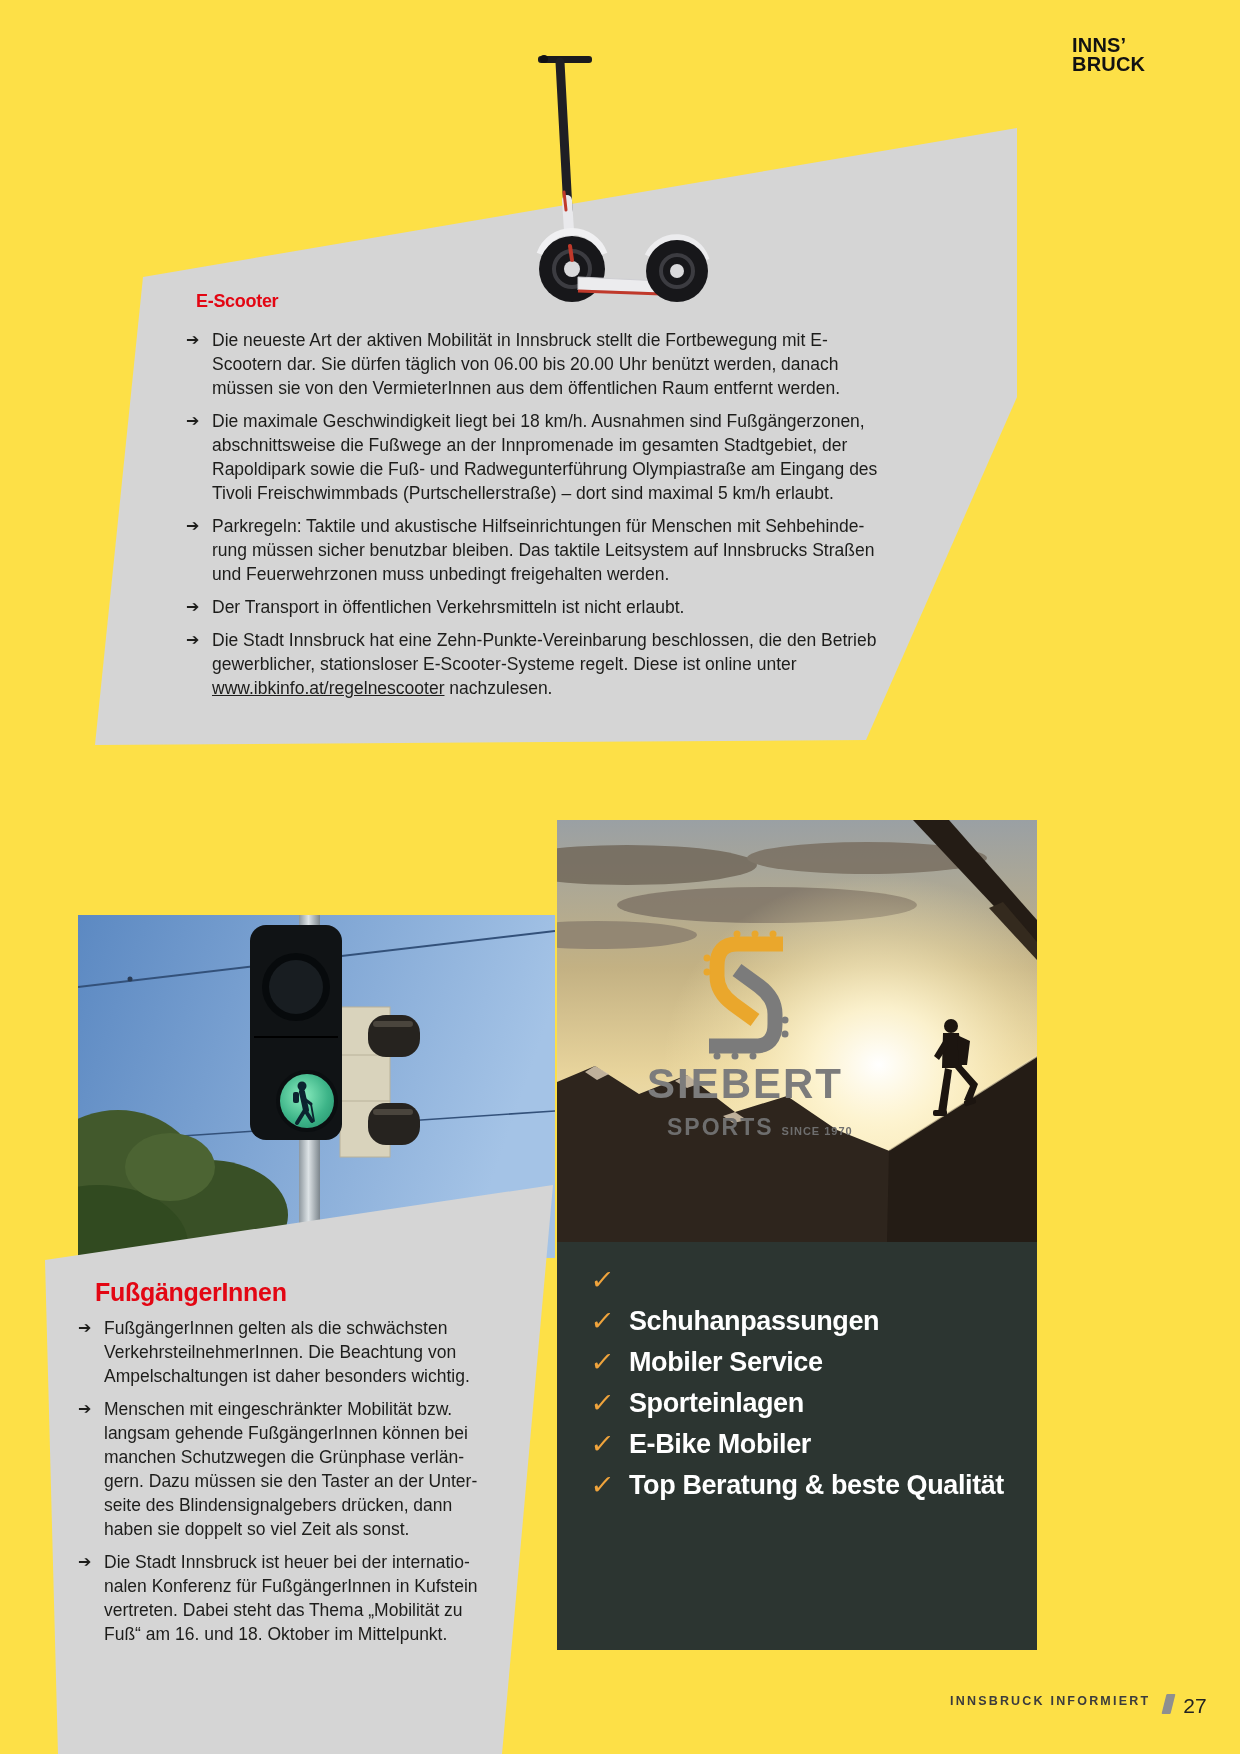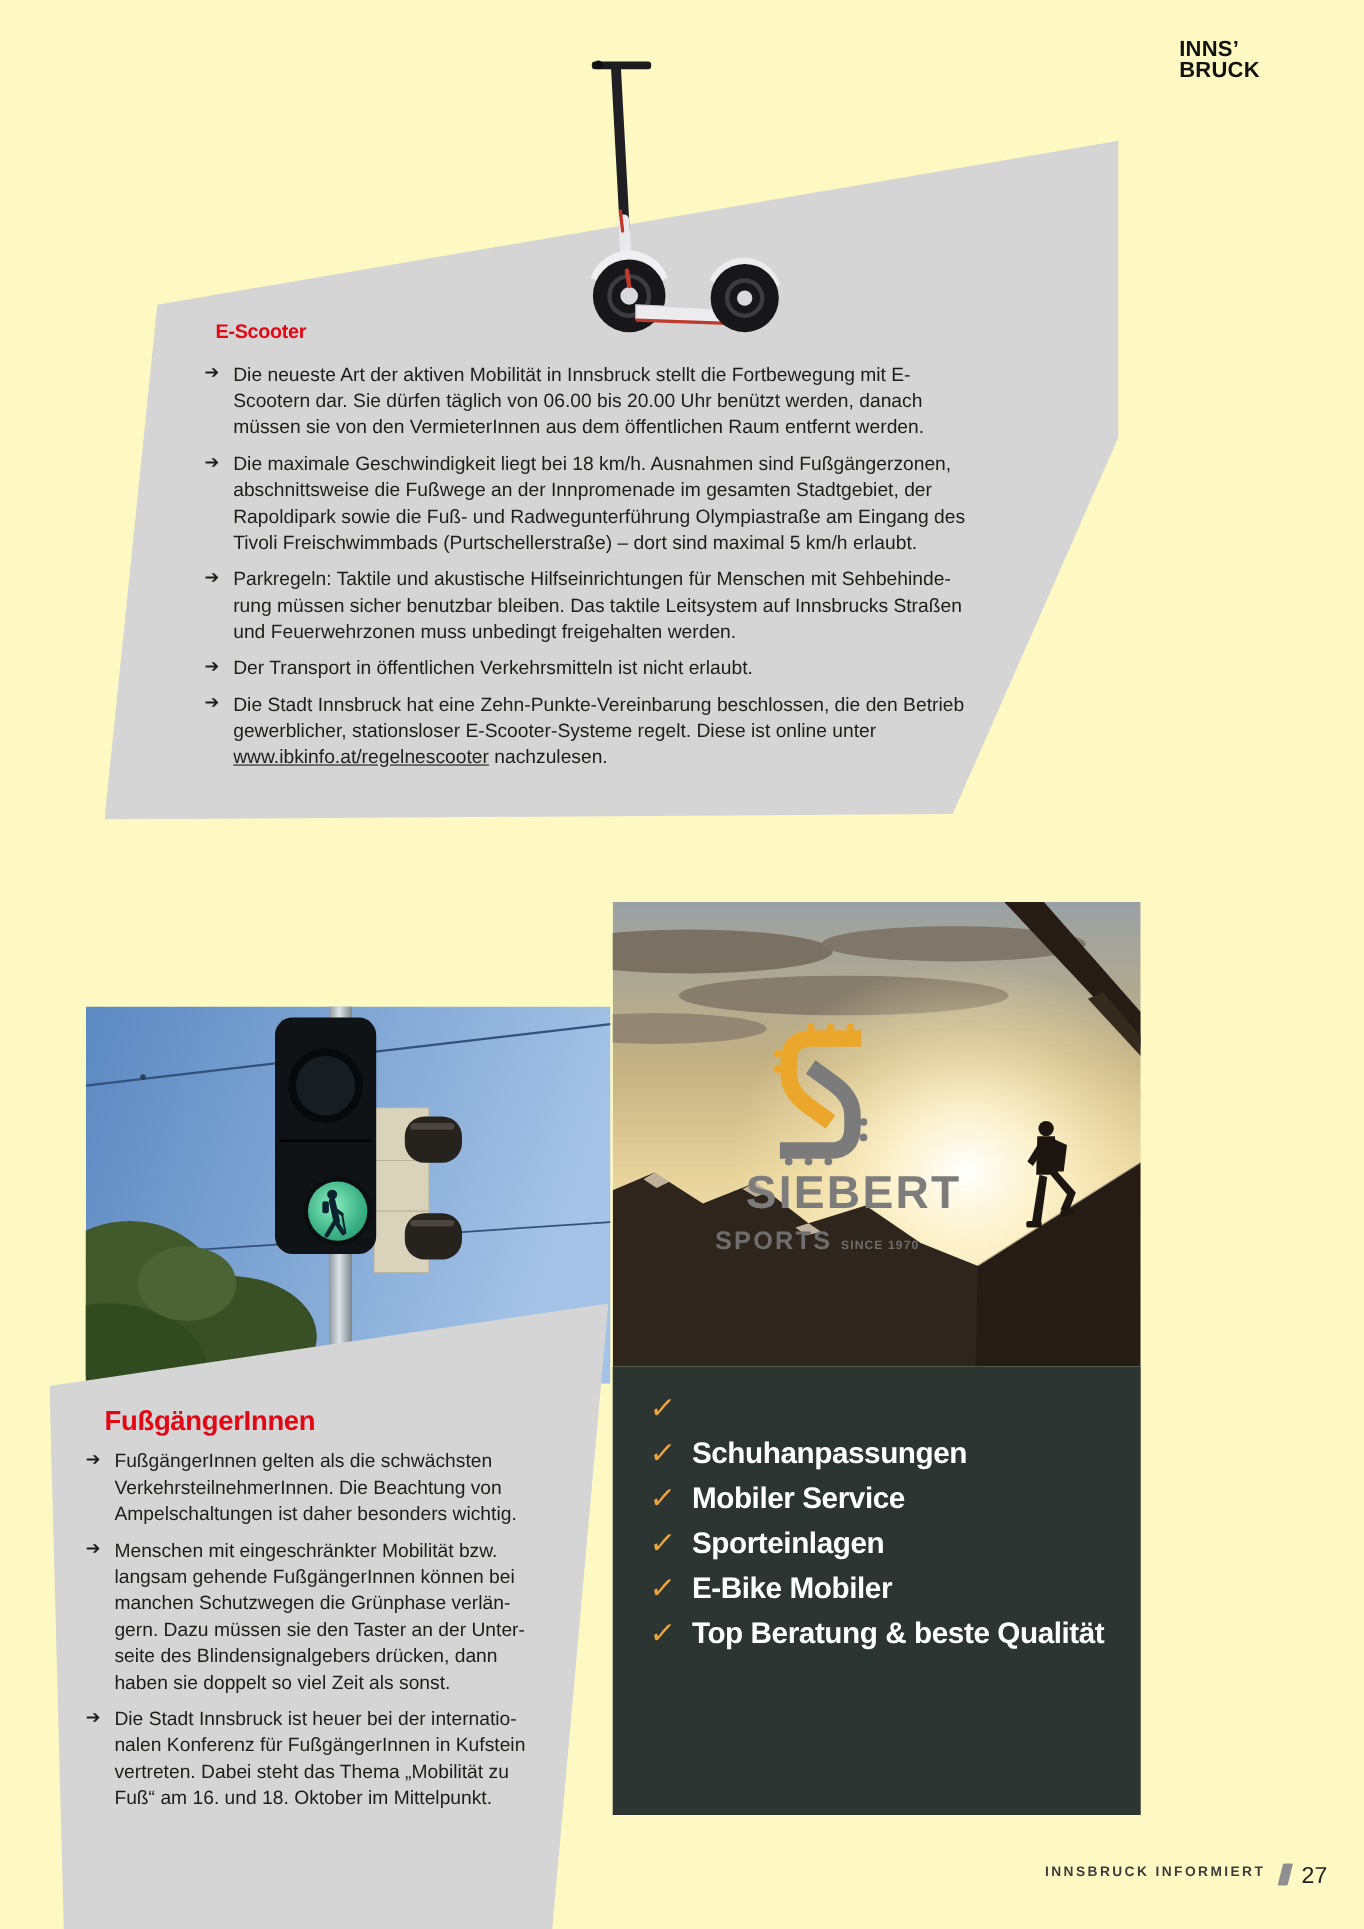--- a/index.html
+++ b/index.html
@@ -1,16 +1,16 @@
 <!DOCTYPE html>
 <html><head>
 <meta charset="utf-8">
 <style>
   html,body{margin:0;padding:0;background:#ffffff;}
-  .page{position:relative;width:1240px;height:1754px;background:#fef9c3;overflow:hidden;
+  .page{position:relative;width:1240px;height:1754px;background:#fde047;overflow:hidden;
         font-family:"Liberation Sans","DejaVu Sans",sans-serif;color:#1d1d1b;}
 
   
   .masthead{position:absolute;left:1072px;top:36px;font-weight:800;font-size:20px;
             line-height:19px;letter-spacing:.2px;color:#121212;}
 
   
   .es-panel{position:absolute;left:95px;top:128px;width:922px;height:618px;background:#d5d5d5;
             clip-path:polygon(48px 149px,922px 0px,922px 269px,771px 612px,0px 617px);}
   .ped-panel{position:absolute;left:40px;top:1185px;width:513px;height:569px;background:#d5d5d5;
@@ -34,22 +34,22 @@
   .traffic-photo{position:absolute;left:78px;top:915px;width:477px;height:343px;}
   .scooter{position:absolute;left:500px;top:50px;width:215px;height:255px;z-index:3;}
   .credit{position:absolute;left:556px;top:912px;height:200px;font-size:8.5px;letter-spacing:.4px;
           color:#2b2b2b;writing-mode:vertical-rl;transform:rotate(180deg);font-weight:700;}
 
   
   .ad{position:absolute;left:557px;top:820px;width:480px;height:830px;z-index:2;}
   .ad-photo{position:absolute;left:0;top:0;width:480px;height:422px;}
   .s-icon{position:absolute;left:138px;top:110px;width:100px;height:130px;}
   .brand{position:absolute;left:90px;top:240px;font-size:42px;font-weight:600;letter-spacing:2px;
-         color:#7c7c7c;margin-left:31px;}
-  .brand-sub{position:absolute;left:93px;top:294px;color:#6e6e6e;}
+         color:#7c7c7c;}
+  .brand-sub{position:absolute;left:110px;top:294px;color:#6e6e6e;}
   .brand-sub .sports{font-size:23px;font-weight:700;letter-spacing:2px;}
   .brand-sub .since{font-size:11px;font-weight:700;letter-spacing:1px;margin-left:8px;}
   .ad-panel{position:absolute;left:0;top:422px;width:480px;height:408px;background:#2c3531;}
   ul.services{list-style:none;margin:0;padding:24px 10px 0 34px;}
   ul.services li{display:flex;align-items:baseline;margin-bottom:12px;line-height:29px;}
   ul.services .check{flex:0 0 38px;color:#f0a43c;font-size:27px;font-weight:700;
                      transform:skewX(-8deg);}
   ul.services .svc-label{color:#ffffff;font-size:27px;font-weight:700;letter-spacing:-.4px;}
 
   

